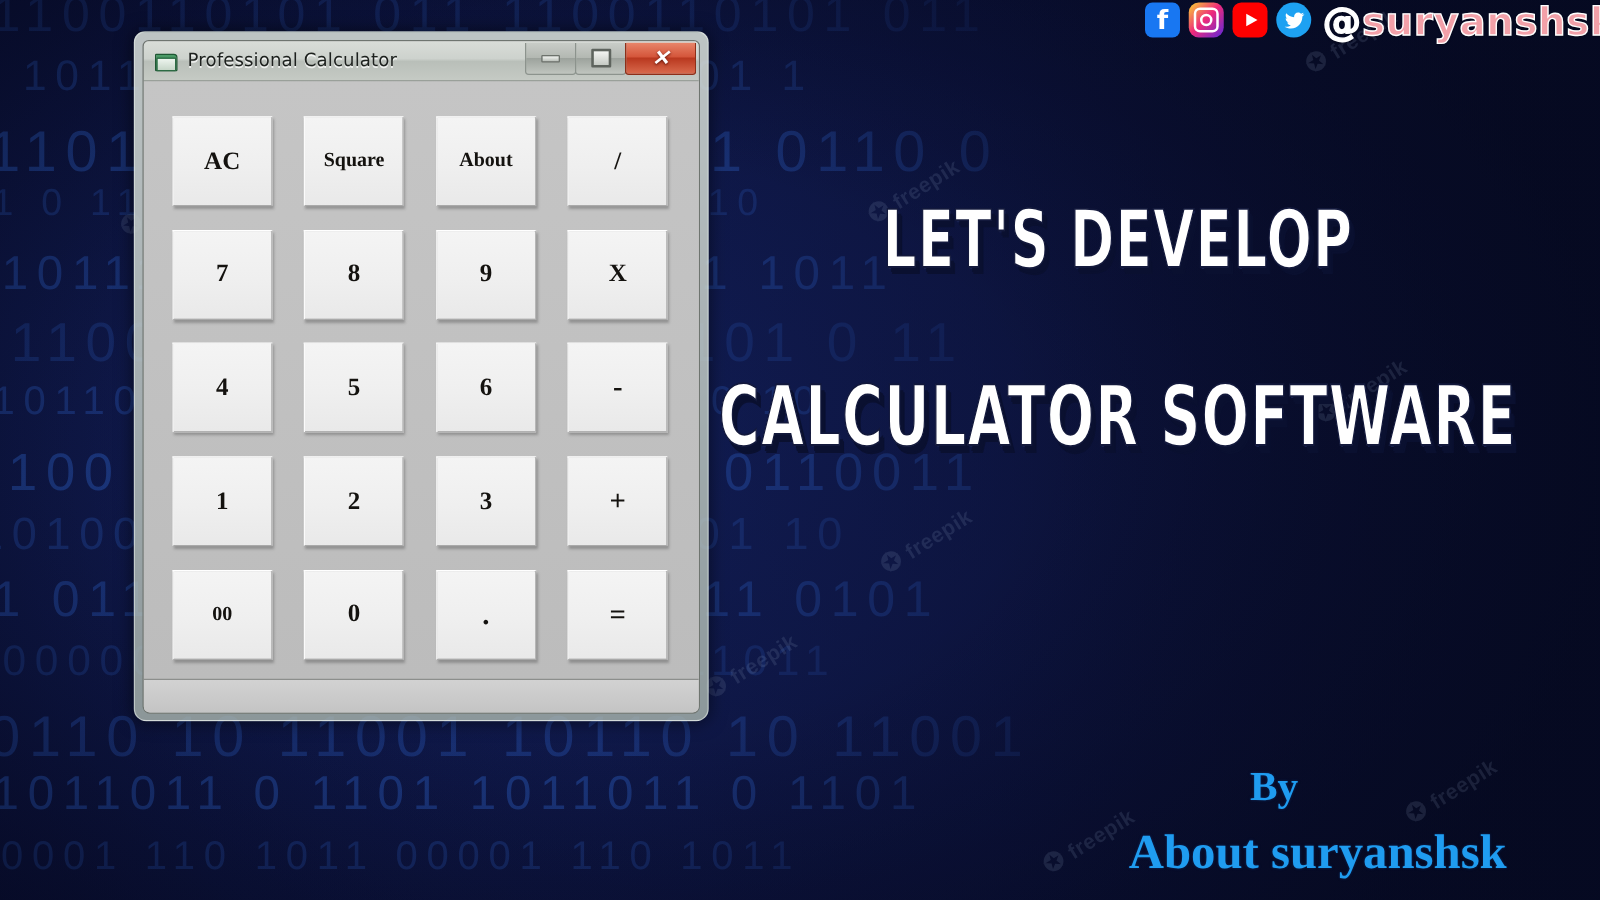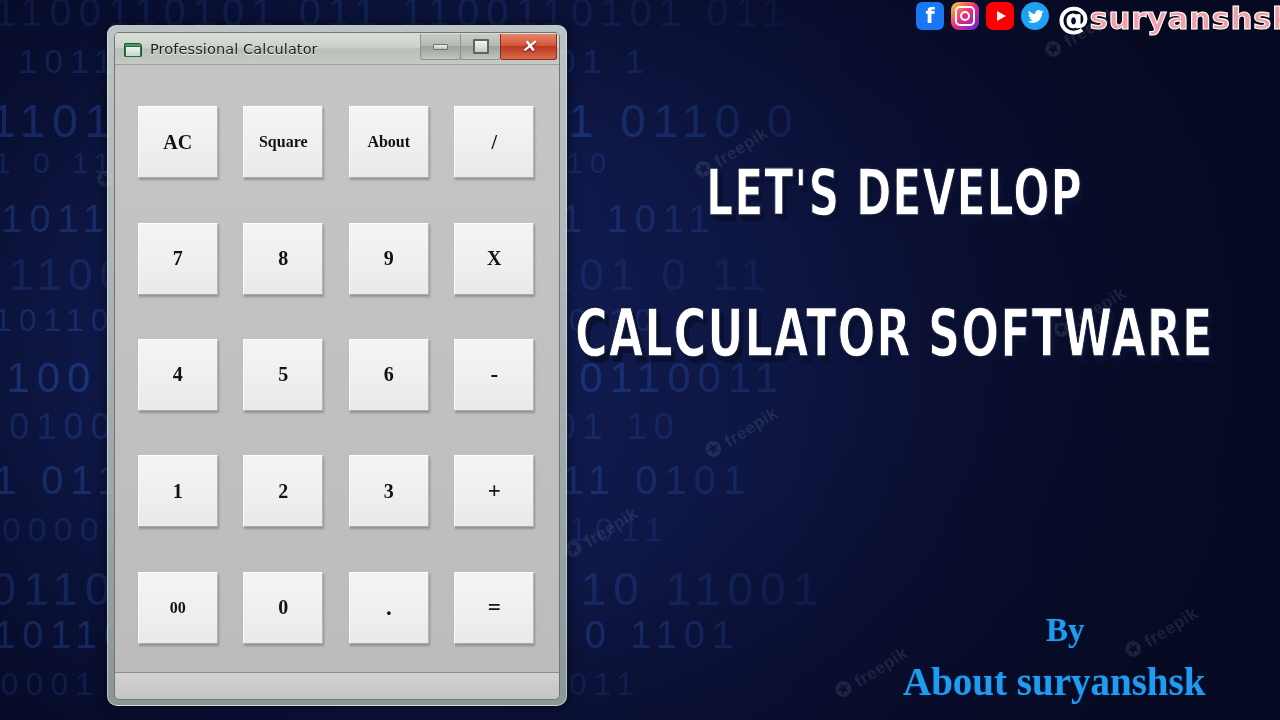--- a/index.html
+++ b/index.html
@@ -59,21 +59,21 @@
     white-space: nowrap;
     pointer-events: none;
     letter-spacing: .5px;
   }
   .wm .wmk { font-size: 20px; }
 
   
   #calcwin {
     position: absolute;
     left: 107px; top: 25px;
-    width: 460px; height: 681px;
+    width: 460px; height: 552px;
     border-radius: 9px 9px 10px 10px;
     background: linear-gradient(to bottom, rgba(214,221,216,0.88), rgba(168,180,173,0.82));
     padding: 6px 6px 5px 6px;
     box-sizing: border-box;
     box-shadow: 0 0 14px rgba(0,0,0,0.55);
     border: 1px solid rgba(232,238,234,0.55);
   }
   .win-inner {
     position: relative;
     width: 100%; height: 100%;
@@ -245,21 +245,21 @@
   #headline2 { left: 575px; top: 306px; font-size: 46px; }
 
   .byline {
     position: absolute;
     font-family: "Liberation Serif", serif;
     font-weight: 700;
     color: #1f9cf0;
     white-space: nowrap;
     text-shadow: 0 0 2px rgba(20,80,160,0.5);
   }
-  #by-word { left: 1046px; top: 612px; font-size: 33px; }
+  #by-word { left: 1000px; top: 612px; font-size: 33px; }
   #by-name { left: 903px; top: 659px; font-size: 39px; }
 
   
   .socialbar {
     position: absolute; left: 916px; top: 2px;
     display: flex; align-items: center; gap: 7px;
   }
   .sicon { width: 28px; height: 28px; position: relative; flex: 0 0 auto; }
   .s-fb {
     background: #1877f2; border-radius: 6px;

